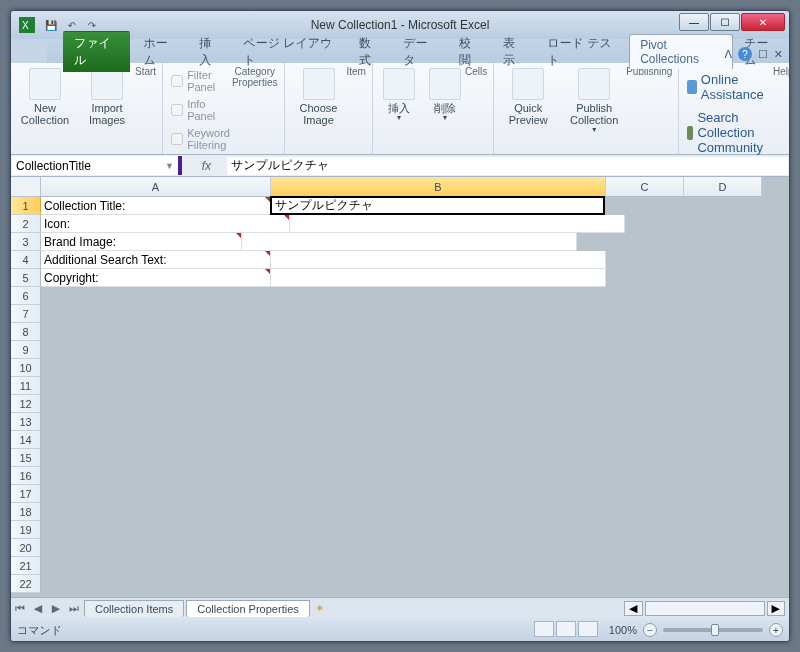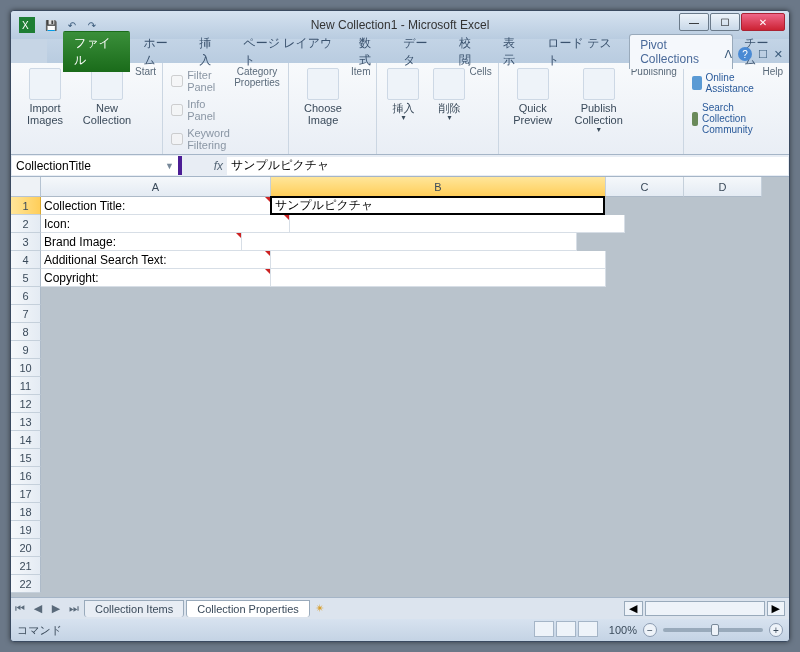--- a/index.html
+++ b/index.html
@@ -22,27 +22,27 @@
 .tabstrip .right-ctrls span.ico { width: 14px; height: 14px; border-radius: 50%; background: #4a8ad4; color: #fff; display: inline-flex; align-items: center; justify-content: center; font-size: 10px; }
 
 .ribbon { height: 92px; background: linear-gradient(#f8fafc,#e9eef5); border-bottom: 1px solid #a5b5c7; display: flex; }
 .group { border-right: 1px solid #cbd6e2; display: flex; flex-direction: row; padding: 3px 6px 0; }
 .group .body { display: flex; gap: 6px; flex: 1; align-items: flex-start; }
 .group .footer { height: 16px; text-align: center; font-size: 10px; color: #5a6a7a; border-top: 0; }
 .bigbtn { display: flex; flex-direction: column; align-items: center; width: 56px; font-size: 11px; color: #3a4a5a; text-align: center; line-height: 1.1; padding-top: 2px; }
 .bigbtn .bicon { width: 32px; height: 32px; background: #eef3f9; border: 1px solid #cdd8e5; margin-bottom: 2px; border-radius: 2px; }
 .smallbtn { display: flex; align-items: center; gap: 4px; font-size: 11px; color: #8a96a4; padding: 1px 2px; }
 .smallbtn input { width: 12px; height: 12px; }
-.linkbtn { display: flex; align-items: center; gap: 4px; font-size: 10px; color: #2a5a9a; padding: 2px; }
+.linkbtn { display: flex; align-items: center; gap: 4px; font-size: 13px; color: #2a5a9a; padding: 2px; }
 .linkbtn .licon { width: 14px; height: 14px; background: #5a9ad4; border-radius: 2px; }
 
 .formulabar { height: 22px; background: #e8edf4; border-bottom: 1px solid #a5b5c7; display: flex; align-items: stretch; }
 .namebox { width: 170px; border-right: 4px solid #4c1d95; padding: 2px 4px; font-size: 12px; background: #fff; display: flex; align-items: center; justify-content: space-between; margin: 1px; }
 .fxarea { display: flex; align-items: center; flex: 1; }
-.fxarea .fx { width: 44px; display: flex; justify-content: flex-end; padding-right: 4px; font-style: italic; font-size: 12px; color: #5a6a7a; gap: 6px; }
+.fxarea .fx { width: 44px; display: flex; justify-content: flex-end; padding-right: 16px; font-style: italic; font-size: 12px; color: #5a6a7a; gap: 6px; }
 .fxarea input { flex: 1; border: none; background: #fff; font-size: 12px; padding: 2px 4px; outline: none; margin: 1px 1px 1px 0; }
 
 .sheet-area { flex: 1; background: #b9c3cc; display: flex; overflow: hidden; }
 .corner { width: 30px; height: 20px; background: #eef2f6; border-right: 1px solid #b5c3d2; border-bottom: 1px solid #b5c3d2; }
 .grid { display: flex; flex-direction: column; flex: 1; }
 .colheads { height: 20px; display: flex; }
 .ch { background: linear-gradient(#f5f8fb,#e4ebf3); border-right: 1px solid #c5d0db; border-bottom: 1px solid #adbac8; font-size: 11px; color: #3a4a5a; display: flex; align-items: center; justify-content: center; }
 .ch.sel { background: linear-gradient(#ffe69a,#ffce5a); border-bottom-color: #d8a830; }
 .rows { display: flex; flex-direction: column; }
 .row { height: 18px; display: flex; }
@@ -109,25 +109,25 @@
       <span>☐</span>
       <span>✕</span>
     </div>
   </div>
 
   <div class="ribbon">
     <div class="group">
       <div class="body">
         <div class="bigbtn">
             <div class="bicon"></div>
+            <span>New Collection</span>
+          </div>
+        <div class="bigbtn">
+            <div class="bicon"></div>
             <span>Import Images</span>
-          </div>
-        <div class="bigbtn">
-            <div class="bicon"></div>
-            <span>New Collection</span>
           </div>
       </div>
       <div class="footer">Start</div>
     </div>
     <div class="group">
       <div class="body" style="flex-direction:column;justify-content:center;gap:3px;">
         <label class="smallbtn">
             <input type="checkbox" disabled="" style="">
             <span>Filter Panel</span>
           </label>

